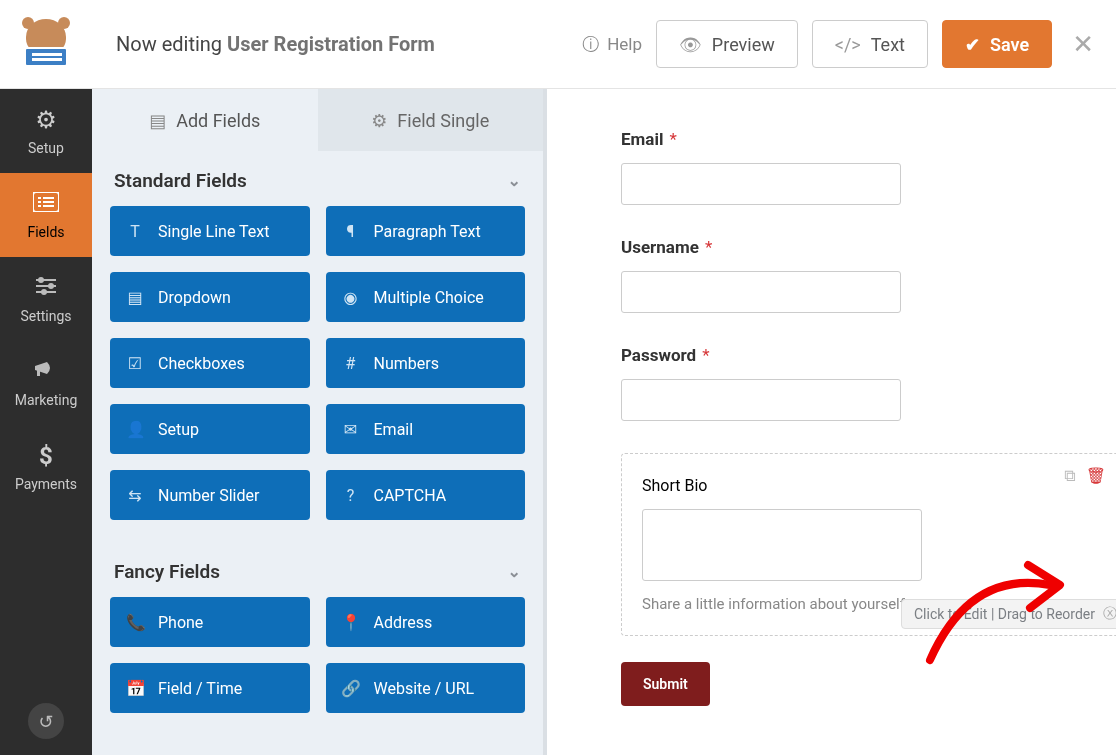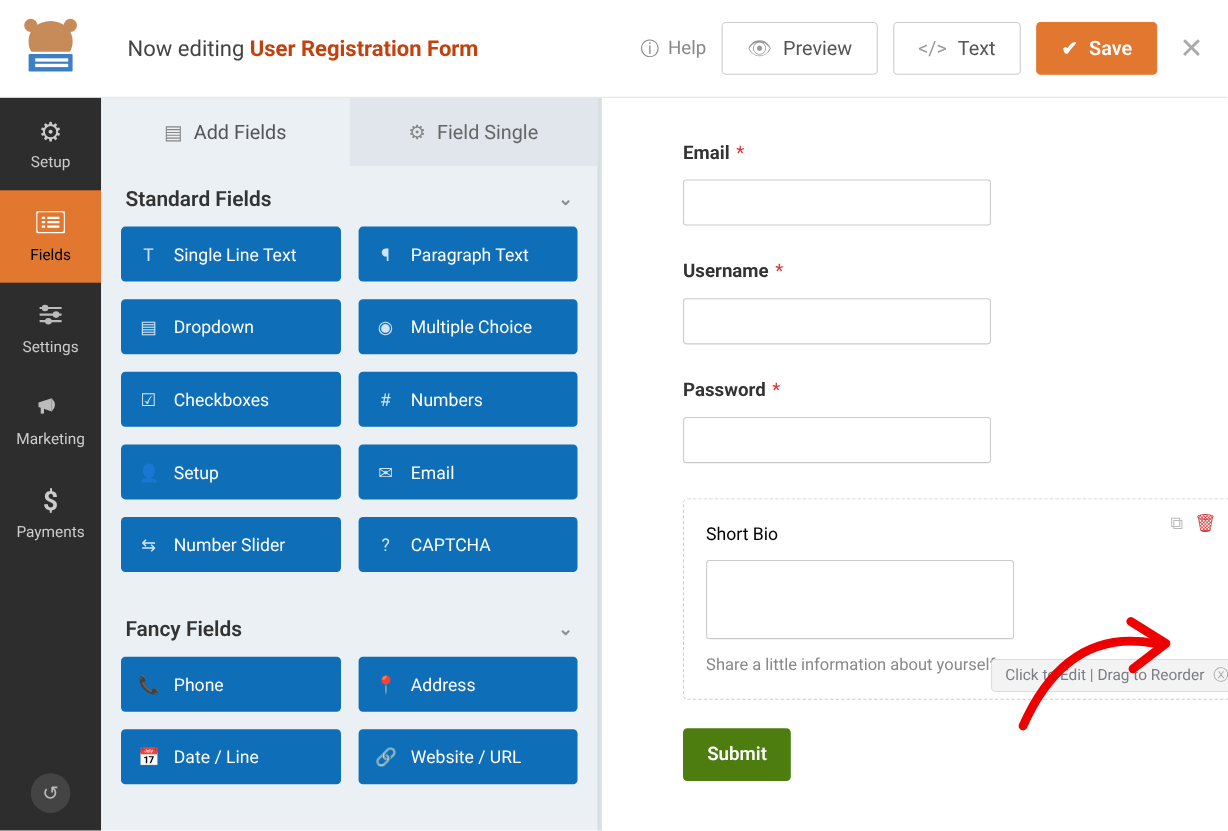--- a/index.html
+++ b/index.html
@@ -1,21 +1,21 @@
 <!DOCTYPE html>
 <html><head>
 <meta charset="utf-8">
 <style>
 * { box-sizing: border-box; margin: 0; padding: 0; font-family: -apple-system, BlinkMacSystemFont, "Segoe UI", Roboto, Arial, sans-serif; }
 html, body { width: 1116px; height: 755px; overflow: hidden; background: #fff; }
 
 .topbar { position: absolute; left: 0; top: 0; width: 100%; height: 89px; border-bottom: 1px solid #e4e4e4; display: flex; align-items: center; background: #fff; }
 .logo { width: 92px; display: flex; align-items: center; justify-content: center; }
 .title-wrap { flex: 1; padding-left: 24px; font-size: 20px; color: #444; }
-.title-wrap .bold { font-weight: 700; color: #c2410c; }
+.title-wrap .bold { font-weight: 700; color: #737373; }
 .top-actions { display: flex; align-items: center; gap: 14px; padding-right: 16px; }
 .help-link { color: #888; display: flex; align-items: center; gap: 8px; font-size: 17px; cursor: pointer; }
 .btn { display: inline-flex; align-items: center; gap: 10px; height: 48px; padding: 0 22px; border: 1px solid #ccc; border-radius: 4px; background: #fff; color: #555; font-size: 18px; cursor: pointer; }
 .btn .ic { color: #999; }
 .btn-primary { background: #e27730; border-color: #e27730; color: #fff; font-weight: 600; }
 .btn-primary .ic { color: #fff; }
 .close-x { font-size: 26px; color: #aaa; padding: 0 6px; cursor: pointer; }
 
 .sidebar { position: absolute; left: 0; top: 89px; width: 92px; bottom: 0; background: #2d2d2d; }
 .sb-item { width: 92px; height: 84px; display: flex; flex-direction: column; align-items: center; justify-content: center; gap: 6px; color: #ccc; font-size: 14px; cursor: pointer; }
@@ -45,21 +45,21 @@
 .textarea { width: 280px; height: 72px; border: 1px solid #ccc; border-radius: 3px; background: #fff; }
 .desc { color: #888; font-size: 15px; margin-top: 14px; }
 
 .selected-field { border: 1px dashed #ccc; border-radius: 4px; padding: 22px 16px 22px 20px; margin-bottom: 26px; position: relative; width: 500px; }
 .sf-actions { position: absolute; right: 14px; top: 12px; display: flex; gap: 10px; }
 .sf-actions .a { color: #bbb; cursor: pointer; font-size: 16px; }
 .sf-actions .a.del { color: #d63638; }
 .hint-badge { position: absolute; right: -6px; bottom: 6px; background: #f3f3f3; border: 1px solid #ddd; color: #7b7f84; padding: 6px 30px 6px 12px; border-radius: 4px; font-size: 14px; display: flex; align-items: center; gap: 6px; }
 .hint-badge .x { position: absolute; right: 8px; color: #aaa; }
 
-.submit-btn { background: #4d7c0f; color: #fff; border: none; border-radius: 4px; padding: 14px 22px; font-size: 17px; font-weight: 600; cursor: pointer; }
+.submit-btn { background: #7f1d1d; color: #fff; border: none; border-radius: 4px; padding: 14px 22px; font-size: 14px; font-weight: 600; cursor: pointer; }
 
 .arrow-annot { position: absolute; pointer-events: none; }
 
 
 .bear { width: 60px; height: 50px; position: relative; }
 .bear .head { width: 40px; height: 36px; background: #c78b5a; border-radius: 50% 50% 45% 45%; position: absolute; left: 10px; top: 0; }
 .bear .ear { width: 12px; height: 12px; background: #c78b5a; border-radius: 50%; position: absolute; top: -2px; }
 .bear .ear.l { left: 6px; } .bear .ear.r { right: 6px; }
 .bear .board { width: 44px; height: 20px; background: #3c7fc5; border: 2px solid #fff; border-radius: 3px; position: absolute; left: 8px; top: 28px; }
 .bear .board::before { content: ""; position: absolute; left: 6px; top: 4px; width: 30px; height: 3px; background: #fff; box-shadow: 0 5px 0 #fff; }
@@ -222,21 +222,21 @@
       <button class="fbtn">
           <span class="ic">📞</span>
           <span>Phone</span>
         </button>
       <button class="fbtn">
           <span class="ic">📍</span>
           <span>Address</span>
         </button>
       <button class="fbtn">
           <span class="ic">📅</span>
-          <span>Date / Line</span>
+          <span>Field / Time</span>
         </button>
       <button class="fbtn">
           <span class="ic">🔗</span>
           <span>Website / URL</span>
         </button>
     </div>
   </div>
 </div>
 
 <div class="preview">

